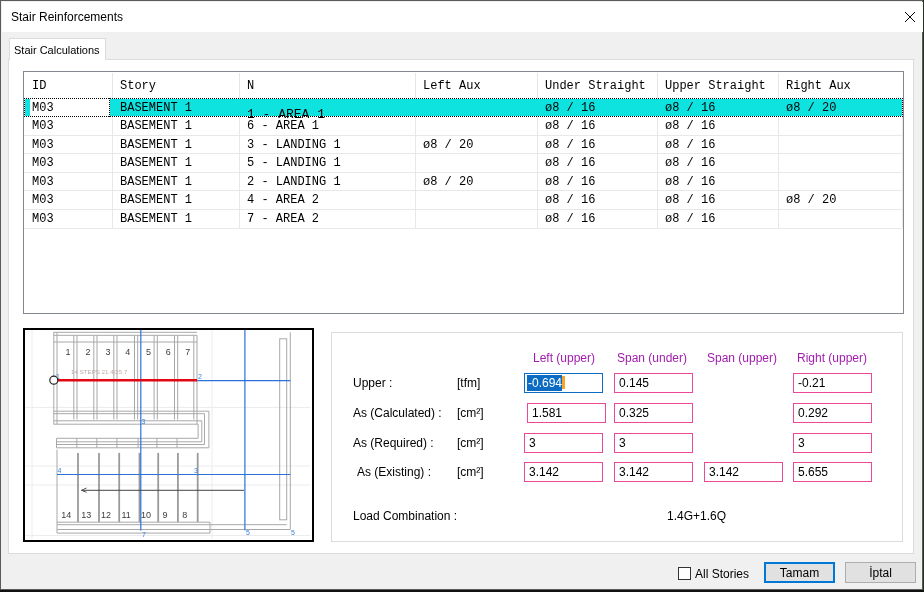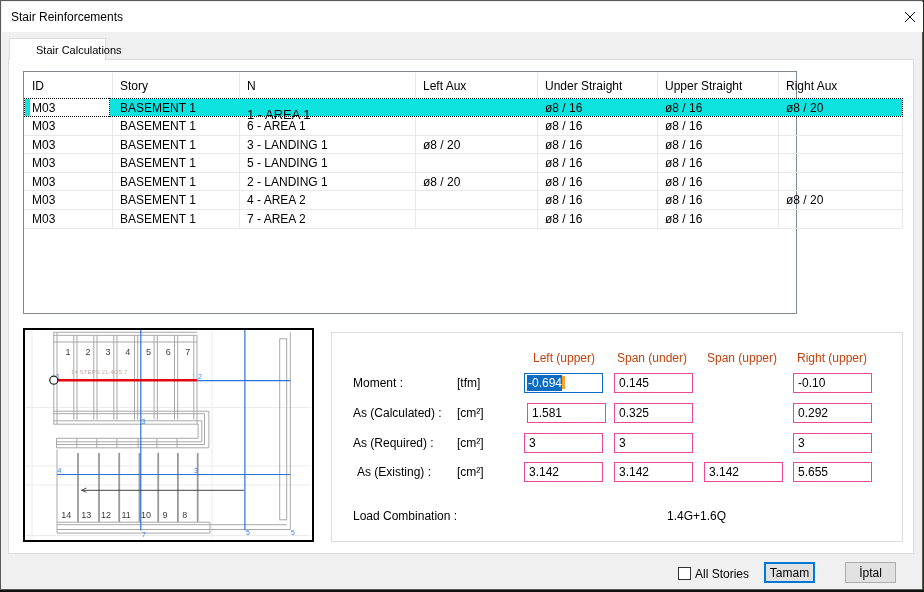--- a/index.html
+++ b/index.html
@@ -13,31 +13,31 @@
 #titlebar {
   position:absolute; left:1px; top:1px; width:921px; height:30px; background:#ffffff;
 }
 #title {
   position:absolute; left:9px; top:8px; font-size:12px; color:#000;text-align:center;
 }
 #closex { position:absolute; left:896px; top:3px; width:24px; height:24px; }
 #tab {
   position:absolute; left:8px; top:37px; width:97px; height:22px;
   background:#ffffff; border:1px solid #dcdcdc; border-bottom:none;
-  font-size:11px; color:#000; padding-left:26px; padding-top:5px; z-index:3;
+  font-size:11px; color:#000; padding-left:4px; padding-top:5px; z-index:3;
   white-space:nowrap;
 }
 #tabpage {
   position:absolute; left:7px; top:58px; width:906px; height:495px;
   background:#ffffff; border:1px solid #dcdcdc; z-index:1;
 }
 
 #table {
-  position:absolute; left:22px; top:70px; width:774px; height:243px;
-  background:#fff; border:1px solid #828790; z-index:4;
+  position:absolute; left:22px; top:70px; width:881px; height:243px;
+  background:#fff; border:1px solid #828790; z-index:4;font-family:Liberation Mono, monospace;
 }
 .hsep { position:absolute; top:1px; width:1px; height:25px; background:#e5e5e5; }
 .htext { position:absolute; top:7px; font-size:12px; color:#000; white-space:nowrap; }
 .vline { position:absolute; top:26px; width:1px; height:130px; background:#e8e8e8; }
 .row { position:absolute; left:0; width:878px; height:18px; }
 .row .c { position:absolute; top:2px; font-size:12px; color:#000; white-space:nowrap; }
 .rline { position:absolute; left:0; width:878px; height:1px; background:#e8e8e8; }
 #selrow { position:absolute; left:0px; top:26px; width:879px; height:19px; }
 #selcyan { position:absolute; left:86px; top:1px; right:1px; bottom:1px; background:#0fe3e0; }
 #selsliver { position:absolute; left:1px; top:1px; width:5px; bottom:1px; background:#0fe3e0; }
@@ -47,34 +47,34 @@
 #picbox {
   position:absolute; left:22px; top:327px; width:291px; height:214px;
   background:#fff; border:2.5px solid #000; z-index:4;
 }
 
 #groupbox {
   position:absolute; left:330px; top:331px; width:572px; height:210px;
   border:1px solid #dcdcdc; z-index:2;
 }
 .flabel { position:absolute; font-size:12px; color:#000; white-space:nowrap; z-index:5; }
-.fhead { position:absolute; font-size:12px; color:#c2410c; white-space:nowrap; z-index:5; transform:translateX(-50%); }
+.fhead { position:absolute; font-size:12px; color:#a21caf; white-space:nowrap; z-index:5; transform:translateX(-50%); }
 .inp {
   position:absolute; width:79px; height:20px; background:#fff;
   border:1px solid #ec4899; font-size:12px; color:#000;
   padding:2px 0 0 4px; z-index:5; white-space:nowrap;
 }
 .inp.focus { border:1.5px solid #0c6cc4; padding:1.5px 0 0 2px; }
 .selTxt { background:#0c6cc4; color:#fff; padding:1px 0 1px 1px; }
 .caret { display:inline-block; width:2.5px; height:13px; background:#f7a428; vertical-align:-2px; }
 
 #chk { position:absolute; left:677px; top:566px; width:13px; height:13px; background:#fff; border:1px solid #333; z-index:5; }
 #chklbl { position:absolute; left:694px; top:566px; font-size:12px; color:#000; z-index:5; }
 .btn {
-  position:absolute; top:561px; width:51px; height:21px; background:#e1e1e1;
+  position:absolute; top:561px; width:71px; height:21px; background:#e1e1e1;
   border:1px solid #adadad; font-size:12px; color:#000; text-align:center;
   padding-top:3px; z-index:5;
 }
 #btnok { left:763px; border:2px solid #0078d7; padding-top:2px; background:#e1e1e1; }
 #btncancel { left:844px; }
 
 #rstrip { position:absolute; left:923px; top:0; width:1px; height:592px; background:#223322; }
 #bstrip { position:absolute; left:0; top:590px; width:924px; height:2px; background:#101010; }
 </style>
 </head>
@@ -309,34 +309,34 @@
     </svg>
   </div>
 
   <div id="groupbox"></div>
 
   <div class="fhead" style="left:563px; top:350px">Left (upper)</div>
   <div class="fhead" style="left:651px; top:350px">Span (under)</div>
   <div class="fhead" style="left:741px; top:350px">Span (upper)</div>
   <div class="fhead" style="left:831px; top:350px">Right (upper)</div>
 
-  <div class="flabel" style="left:352px; top:375px">Moment :</div>
+  <div class="flabel" style="left:352px; top:375px">Upper :</div>
   <div class="flabel" style="left:456px; top:375px">[tfm]</div>
   <div class="flabel" style="left:352px; top:405px">As (Calculated) :</div>
   <div class="flabel" style="left:456px; top:405px">[cm²]</div>
   <div class="flabel" style="left:352px; top:435px">As (Required) :</div>
   <div class="flabel" style="left:456px; top:435px">[cm²]</div>
   <div class="flabel" style="left:356px; top:464px">As (Existing) :</div>
   <div class="flabel" style="left:456px; top:464px">[cm²]</div>
   <div class="flabel" style="left:352px; top:508px">Load Combination :</div>
   <div class="flabel" style="left:666px; top:508px">1.4G+1.6Q</div>
 
   <div class="inp focus" style="left:523px; top:372px"><span class="selTxt">-0.694</span><span class="caret"></span></div>
   <div class="inp" style="left:613px; top:372px">0.145</div>
-  <div class="inp" style="left:792px; top:372px">-0.10</div>
+  <div class="inp" style="left:792px; top:372px">-0.21</div>
 
   <div class="inp" style="left:526px; top:402px">1.581</div>
   <div class="inp" style="left:613px; top:402px">0.325</div>
   <div class="inp" style="left:792px; top:402px">0.292</div>
 
   <div class="inp" style="left:523px; top:432px">3</div>
   <div class="inp" style="left:613px; top:432px">3</div>
   <div class="inp" style="left:792px; top:432px">3</div>
 
   <div class="inp" style="left:523px; top:461px">3.142</div>

